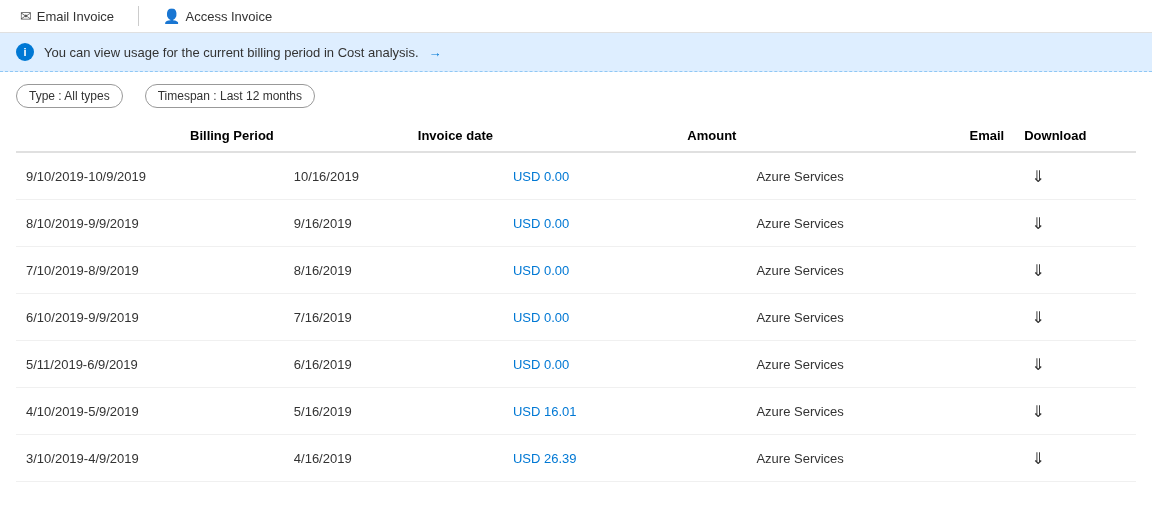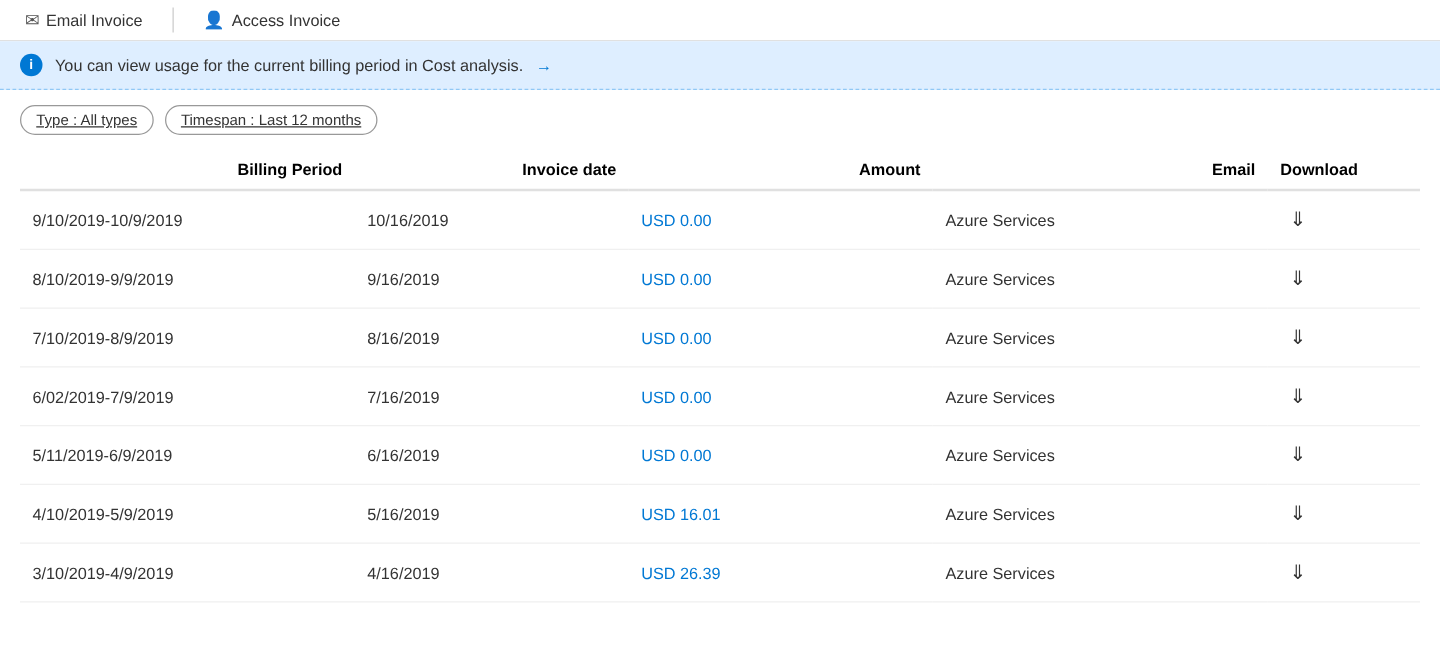--- a/index.html
+++ b/index.html
@@ -69,23 +69,22 @@
     .info-link {
       color: #0078d4;
       text-decoration: none;
       cursor: pointer;
     }
 
     
     .filters {
       display: flex;
       align-items: center;
-      gap: 9px;
+      gap: 22px;
       padding: 12px 16px;
-      text-decoration: underline;
     }
     .filter-btn {
       border: 1px solid #999;
       border-radius: 12px;
       padding: 4px 12px;
       font-size: 12px;
       cursor: pointer;
       background: #fff;
       color: #333;
     }
@@ -202,21 +201,21 @@
         <tr>
           <td class="col-billing">7/10/2019-8/9/2019</td>
           <td class="col-invoice">8/16/2019</td>
           <td class="col-amount"><a class="amount-link">USD 0.00</a></td>
           <td class="col-type">Azure Services</td>
           <td class="col-download">
             <button class="download-btn">⇓</button>
           </td>
         </tr>
         <tr>
-          <td class="col-billing">6/02/2019-7/9/2019</td>
+          <td class="col-billing">6/10/2019-9/9/2019</td>
           <td class="col-invoice">7/16/2019</td>
           <td class="col-amount"><a class="amount-link">USD 0.00</a></td>
           <td class="col-type">Azure Services</td>
           <td class="col-download">
             <button class="download-btn">⇓</button>
           </td>
         </tr>
         <tr>
           <td class="col-billing">5/11/2019-6/9/2019</td>
           <td class="col-invoice">6/16/2019</td>

